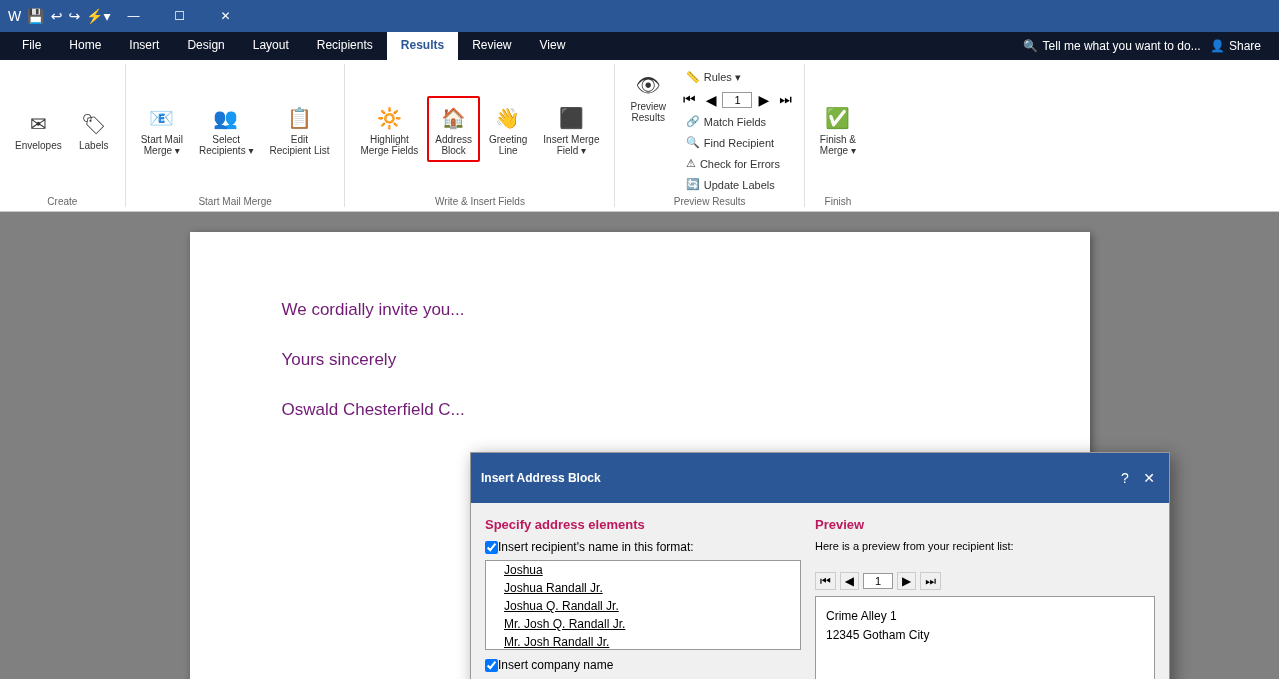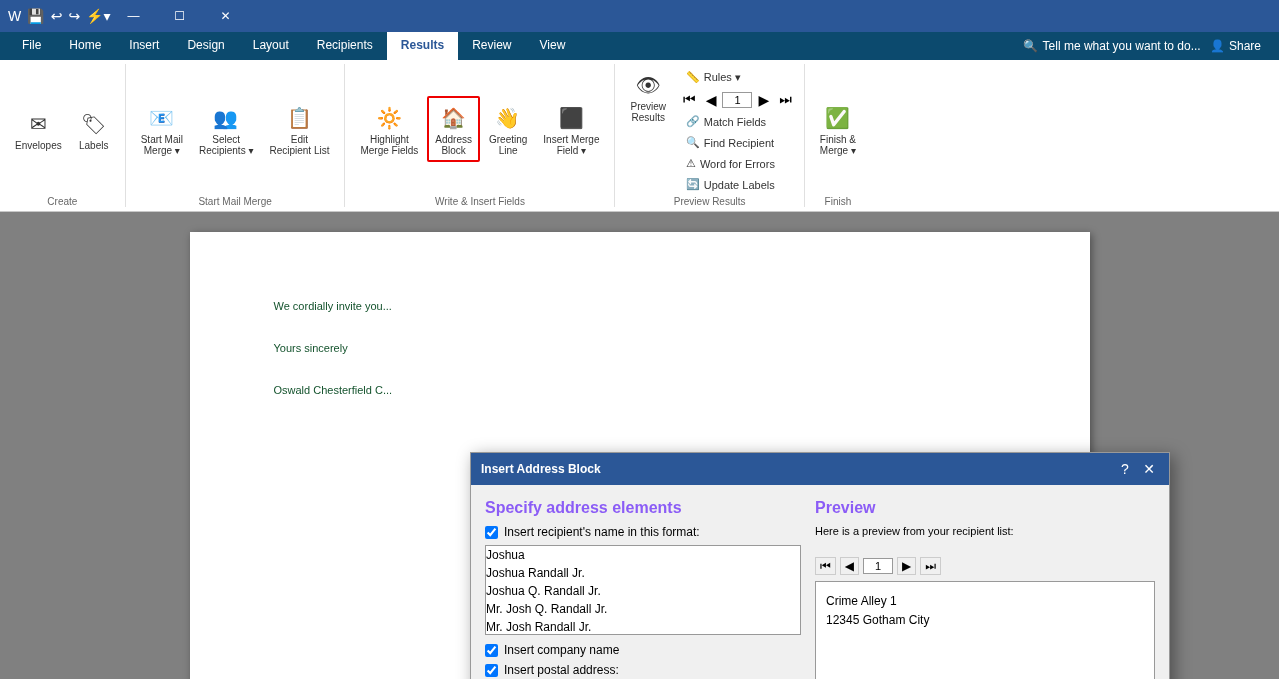--- a/index.html
+++ b/index.html
@@ -22,21 +22,21 @@
       background: none; border: none; color: white; width: 46px; height: 32px;
       font-size: 12px; cursor: pointer;
     }
 
     
     .ribbon {
       background: #2b5797;
     }
     .ribbon-tabs {
       display: flex;
-      background: #0c4a6e;
+      background: #0f172a;
       padding: 0 8px;
     }
     .ribbon-tab {
       padding: 6px 14px;
       color: white;
       font-size: 12px;
       cursor: pointer;
       border-bottom: 2px solid transparent;
     }
     .ribbon-tab.active {
@@ -124,63 +124,64 @@
       height: calc(679px - 32px - 96px - 22px);
       overflow: hidden;
     }
     .doc-page {
       background: white;
       width: 900px;
       height: 100%;
       padding: 60px 80px;
       box-shadow: 2px 2px 8px rgba(0,0,0,0.4);
     }
-    .doc-line { margin: 8px 4px; font-size: 11px; color: #14532d; }
+    .doc-line { margin: 8px 12px; font-size: 17px; color: #701a75; }
     .dialog {
       pointer-events: all;
       background: #f0f0f0;
       border: 1px solid #999;
       box-shadow: 4px 4px 16px rgba(0,0,0,0.4);
       width: 700px;
       position: absolute;
       top: 240px;
       left: 470px;
     }
     .dialog-title-bar {
       background: #2b5797;
       color: white;
       display: flex;
       align-items: center;
-      padding: 6px 10px;
+      padding: 15px 10px;
       font-size: 12px;
       font-weight: bold;
     }
     .dialog-title { flex: 1; }
     .dialog-title-controls { display: flex; gap: 4px; }
     .dialog-title-btn {
       background: none; border: none; color: white;
       cursor: pointer; font-size: 14px; width: 20px; height: 20px;
       display: flex; align-items: center; justify-content: center;
     }
     .dialog-body { padding: 14px; display: flex; gap: 14px; }
     .dialog-left { flex: 1; }
     .dialog-right { width: 340px; }
-    .dialog-section-title { font-weight: bold; font-size: 16px; margin-bottom: 8px; color: #8b5cf6; }
-    .dialog-checkbox-row { display: flex; align-items: center; gap: 6px; margin-bottom: 6px; font-size: 12px; }
+    .dialog-section-title { font-weight: bold; font-size: 13px; margin-bottom: 8px; color: #be185d; }
+    .dialog-checkbox-row { display: flex; align-items: center; margin-bottom: 6px; font-size: 12px; }
     .dialog-checkbox-row input[type=checkbox] { cursor: pointer; }
     .dialog-listbox {
       border: 1px solid #999;
       background: white;
       height: 90px;
       overflow-y: scroll;
       font-size: 12px;
     }
     .listbox-item {
-      padding: 2px 0;
+      padding: 2px 18px;
       cursor: pointer;
+      text-decoration: underline;
     }
     .preview-box {
       border: 1px solid #999;
       background: white;
       min-height: 120px;
       padding: 10px;
       font-size: 12px;
       margin-bottom: 10px;
       line-height: 1.6;
     }
@@ -310,21 +311,21 @@
           <div class="ribbon-btn-small">
             <span>🔗</span>
             <span>Match Fields</span>
           </div>
           <div class="ribbon-btn-small">
             <span>🔍</span>
             <span>Find Recipient</span>
           </div>
           <div class="ribbon-btn-small">
             <span>⚠</span>
-            <span>Word for Errors</span>
+            <span>Check for Errors</span>
           </div>
           <div class="ribbon-btn-small">
             <span>🔄</span>
             <span>Update Labels</span>
           </div>
         </div>
       </div>
       <div class="ribbon-group-label">Preview Results</div>
     </div>
 

